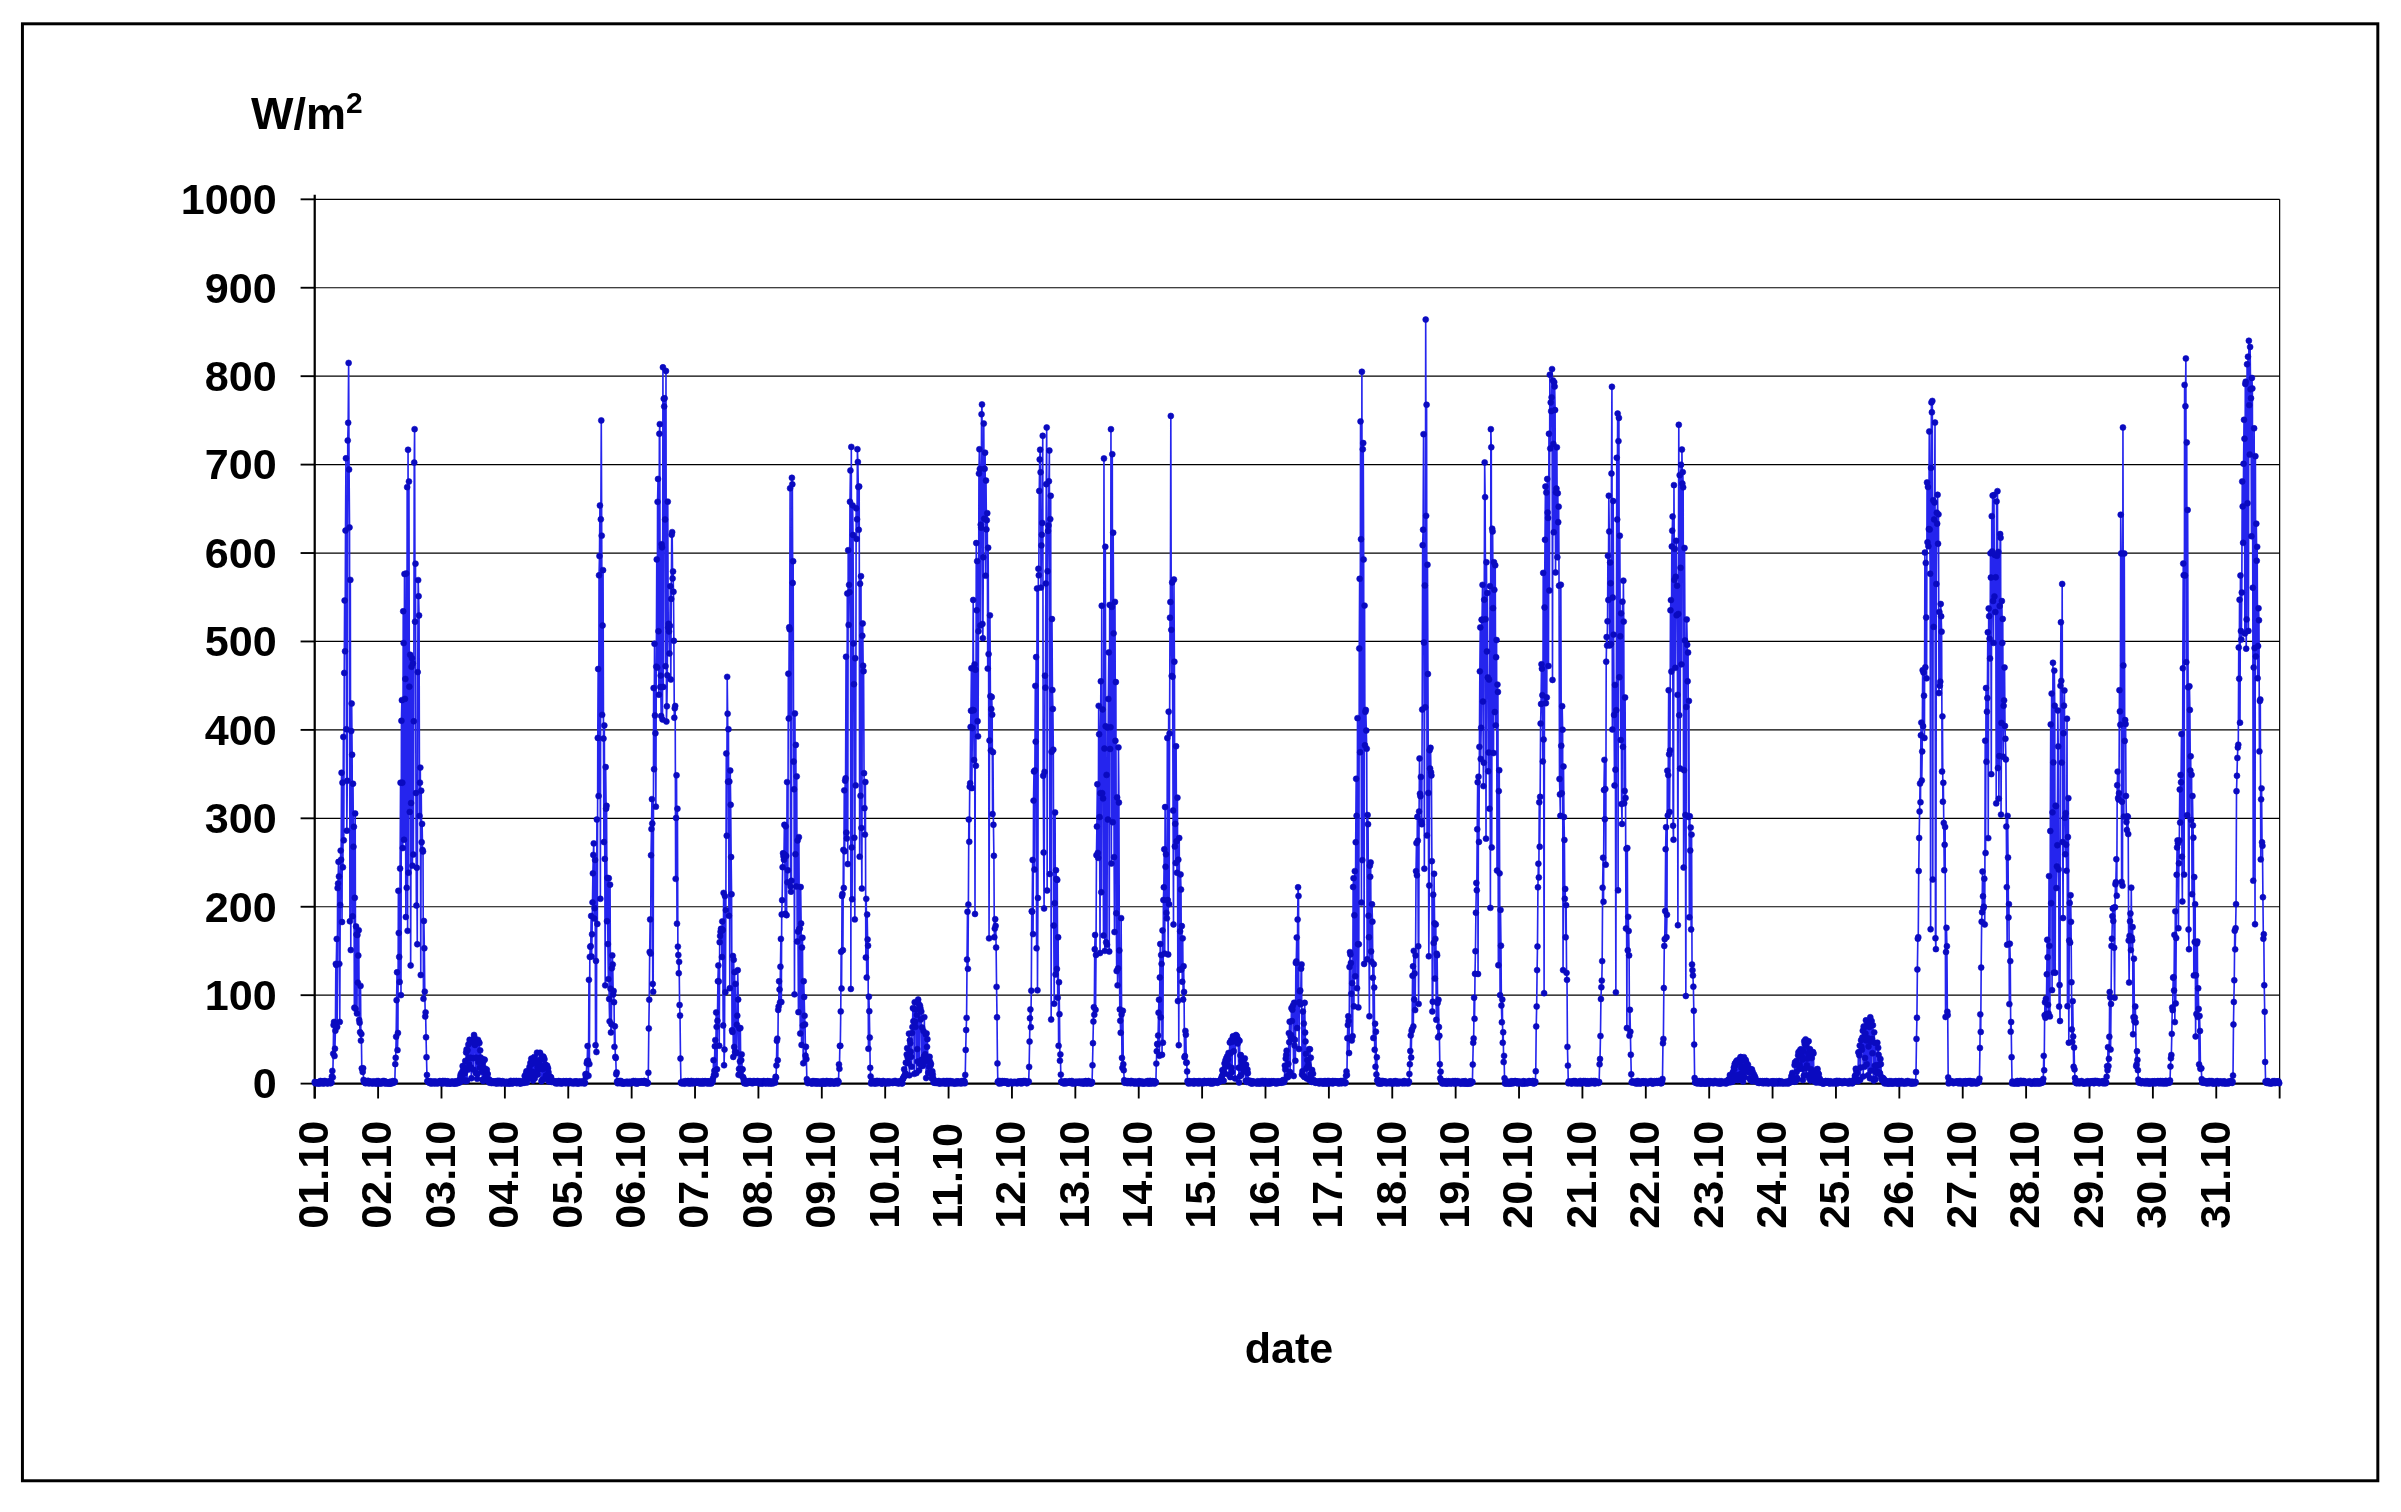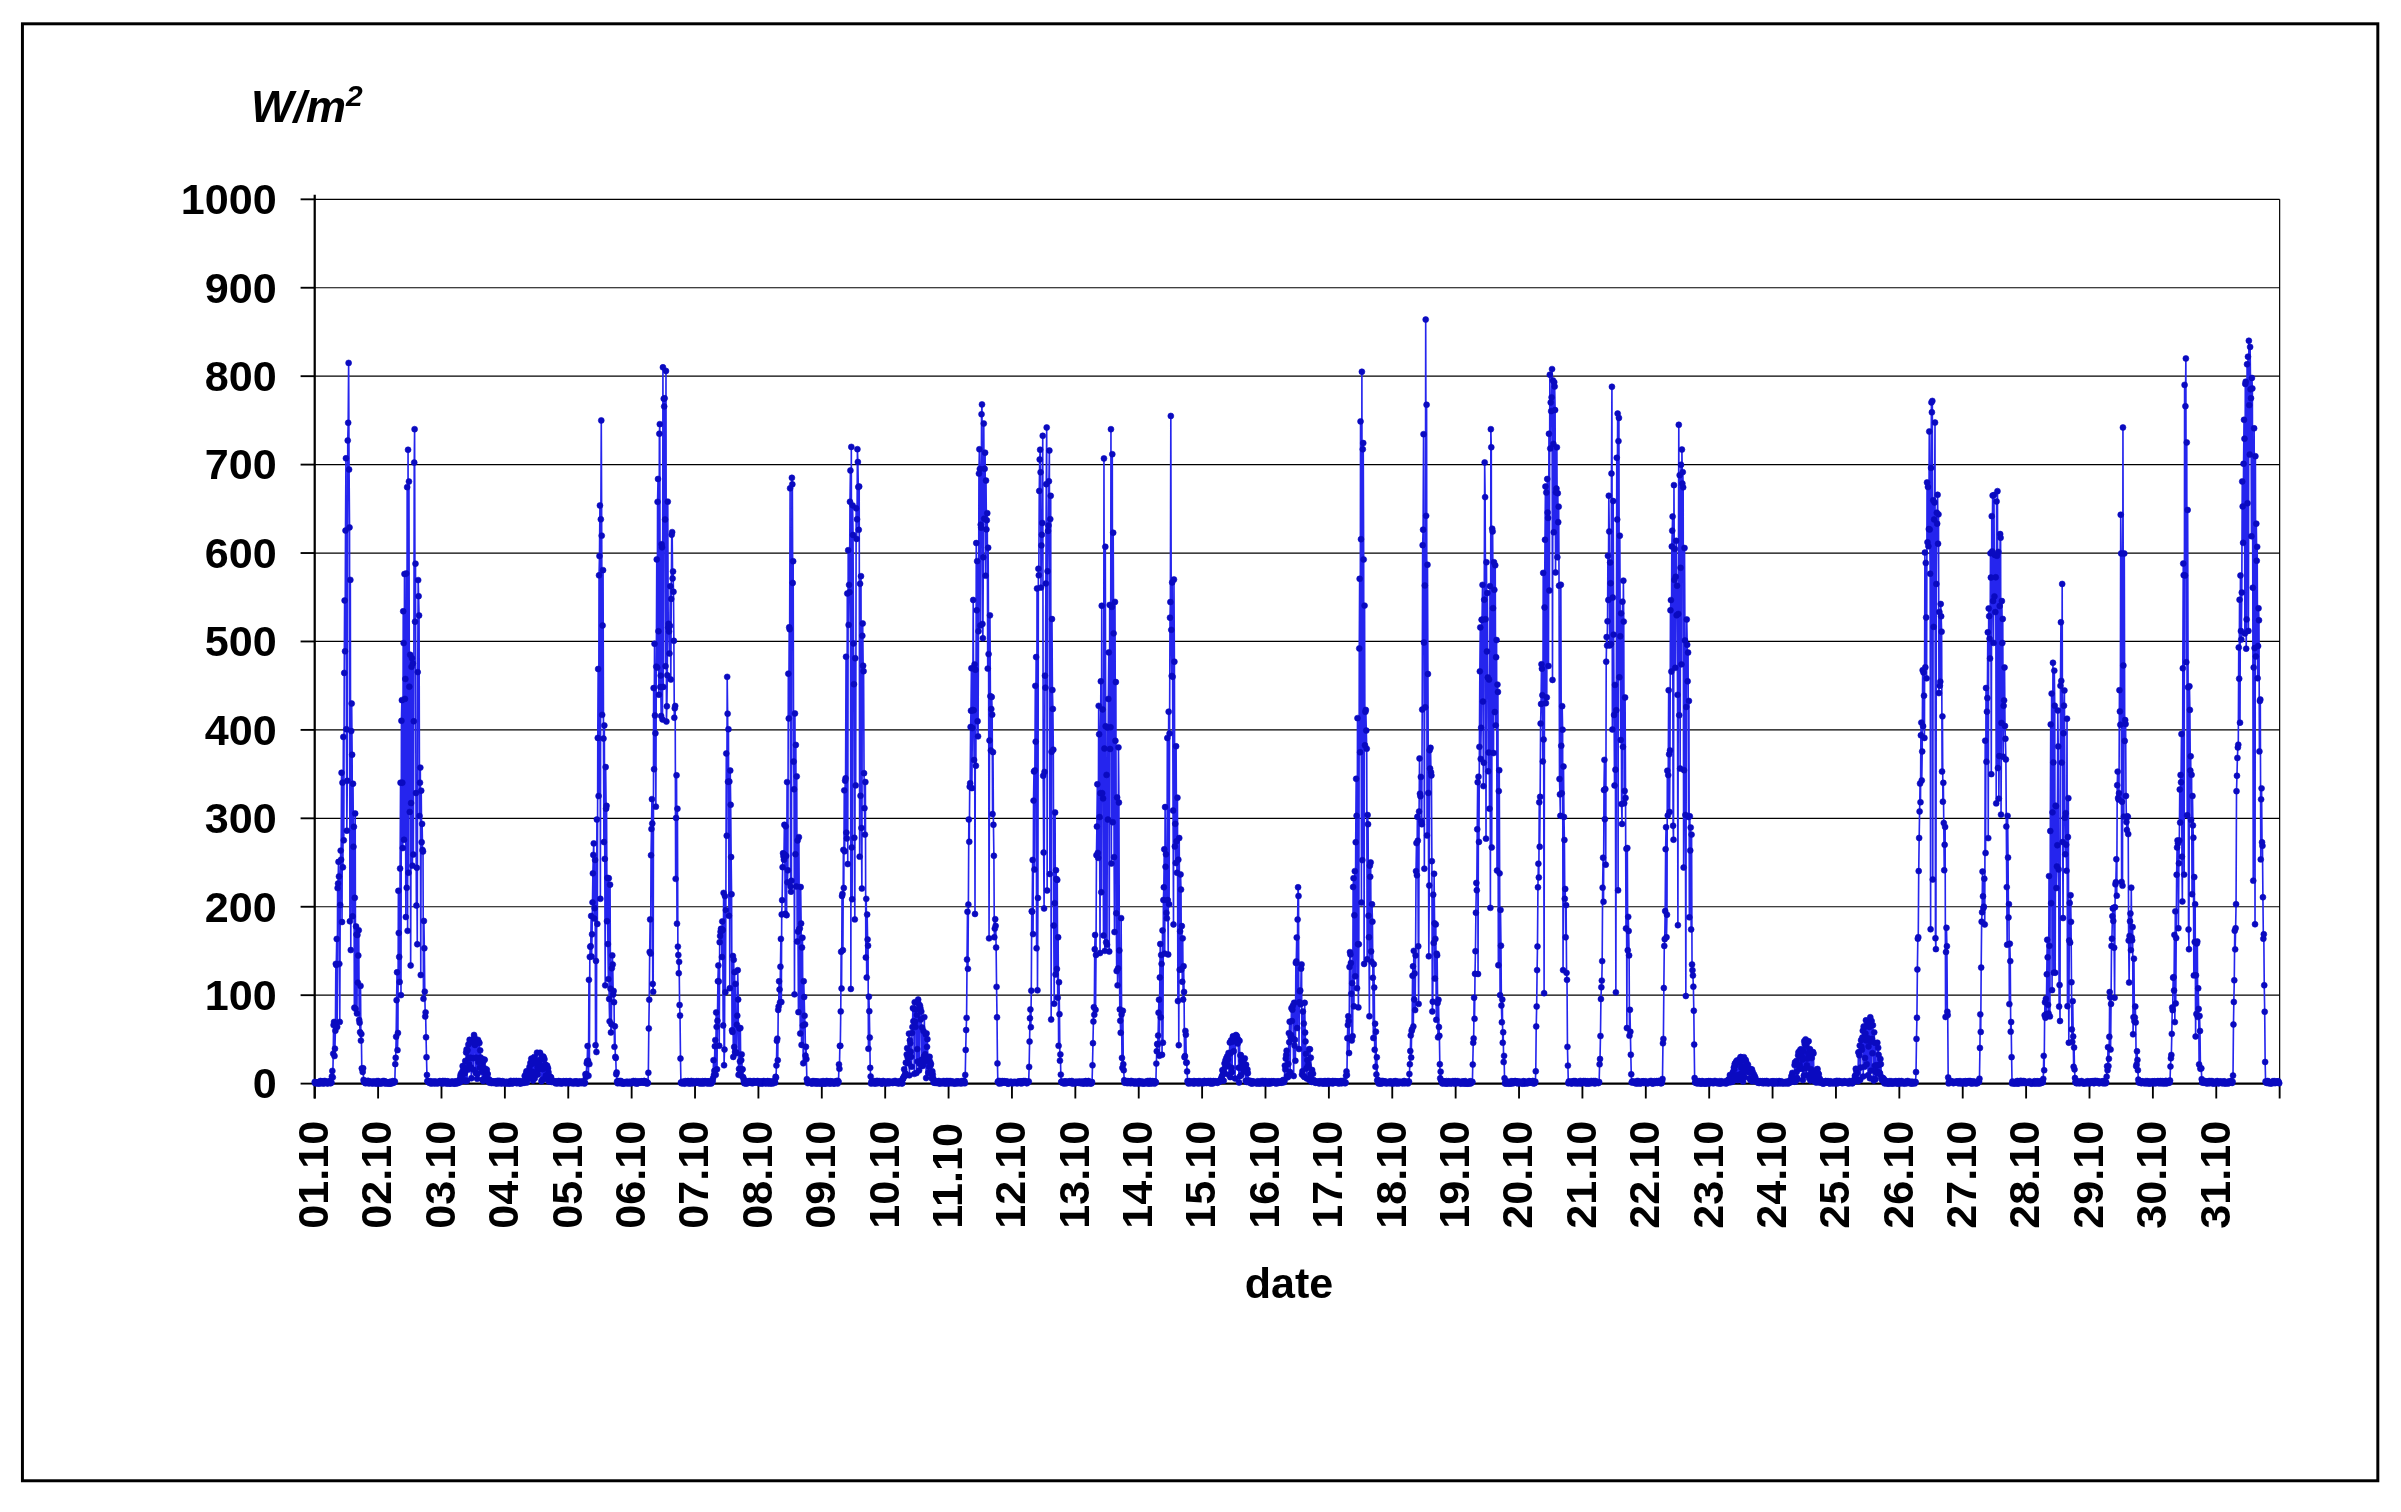--- a/index.html
+++ b/index.html
@@ -1,23 +1,23 @@
 <!DOCTYPE html>
 <html style="font-size:12px"><head>
 <meta charset="utf-8">
 <style>
   html,body{margin:0;padding:0;background:#fff;}
   body{width:2401px;height:1512px;position:relative;overflow:hidden;
        font-family:"Liberation Sans",sans-serif;}
   #figure{position:absolute;left:0;top:0;width:2401px;height:1512px;background:#fff;}
   #chart-svg{position:absolute;left:0;top:0;}
   .overlay-label{position:absolute;color:#000;font-weight:bold;white-space:nowrap;}
-  #y-axis-title{left:251px;top:81px;font-size:45px;font-style:italic;}
+  #y-axis-title{left:251px;top:88px;font-size:45px;}
   #y-axis-title sup{font-size:30px;vertical-align:super;line-height:0;}
-  #x-axis-title{left:1289px;top:1259px;font-size:43px;transform:translateX(-50%);}
+  #x-axis-title{left:1289px;top:1324px;font-size:43px;transform:translateX(-50%);}
 </style>
 </head>
 <body>
 
 <div id="figure">
   <svg id="chart-svg" width="2401" height="1512" viewBox="0 0 3228 2033" xmlns="http://www.w3.org/2000/svg">
       <rect x="30" y="32" width="3167" height="1959" fill="none" stroke="#000000" stroke-width="4"></rect>
       <line x1="423" y1="1338.1" x2="3065" y2="1338.1" stroke="#000000" stroke-width="1.6"></line>
       <line x1="423" y1="1219.2" x2="3065" y2="1219.2" stroke="#000000" stroke-width="1.6"></line>
       <line x1="423" y1="1100.3" x2="3065" y2="1100.3" stroke="#000000" stroke-width="1.6"></line>

